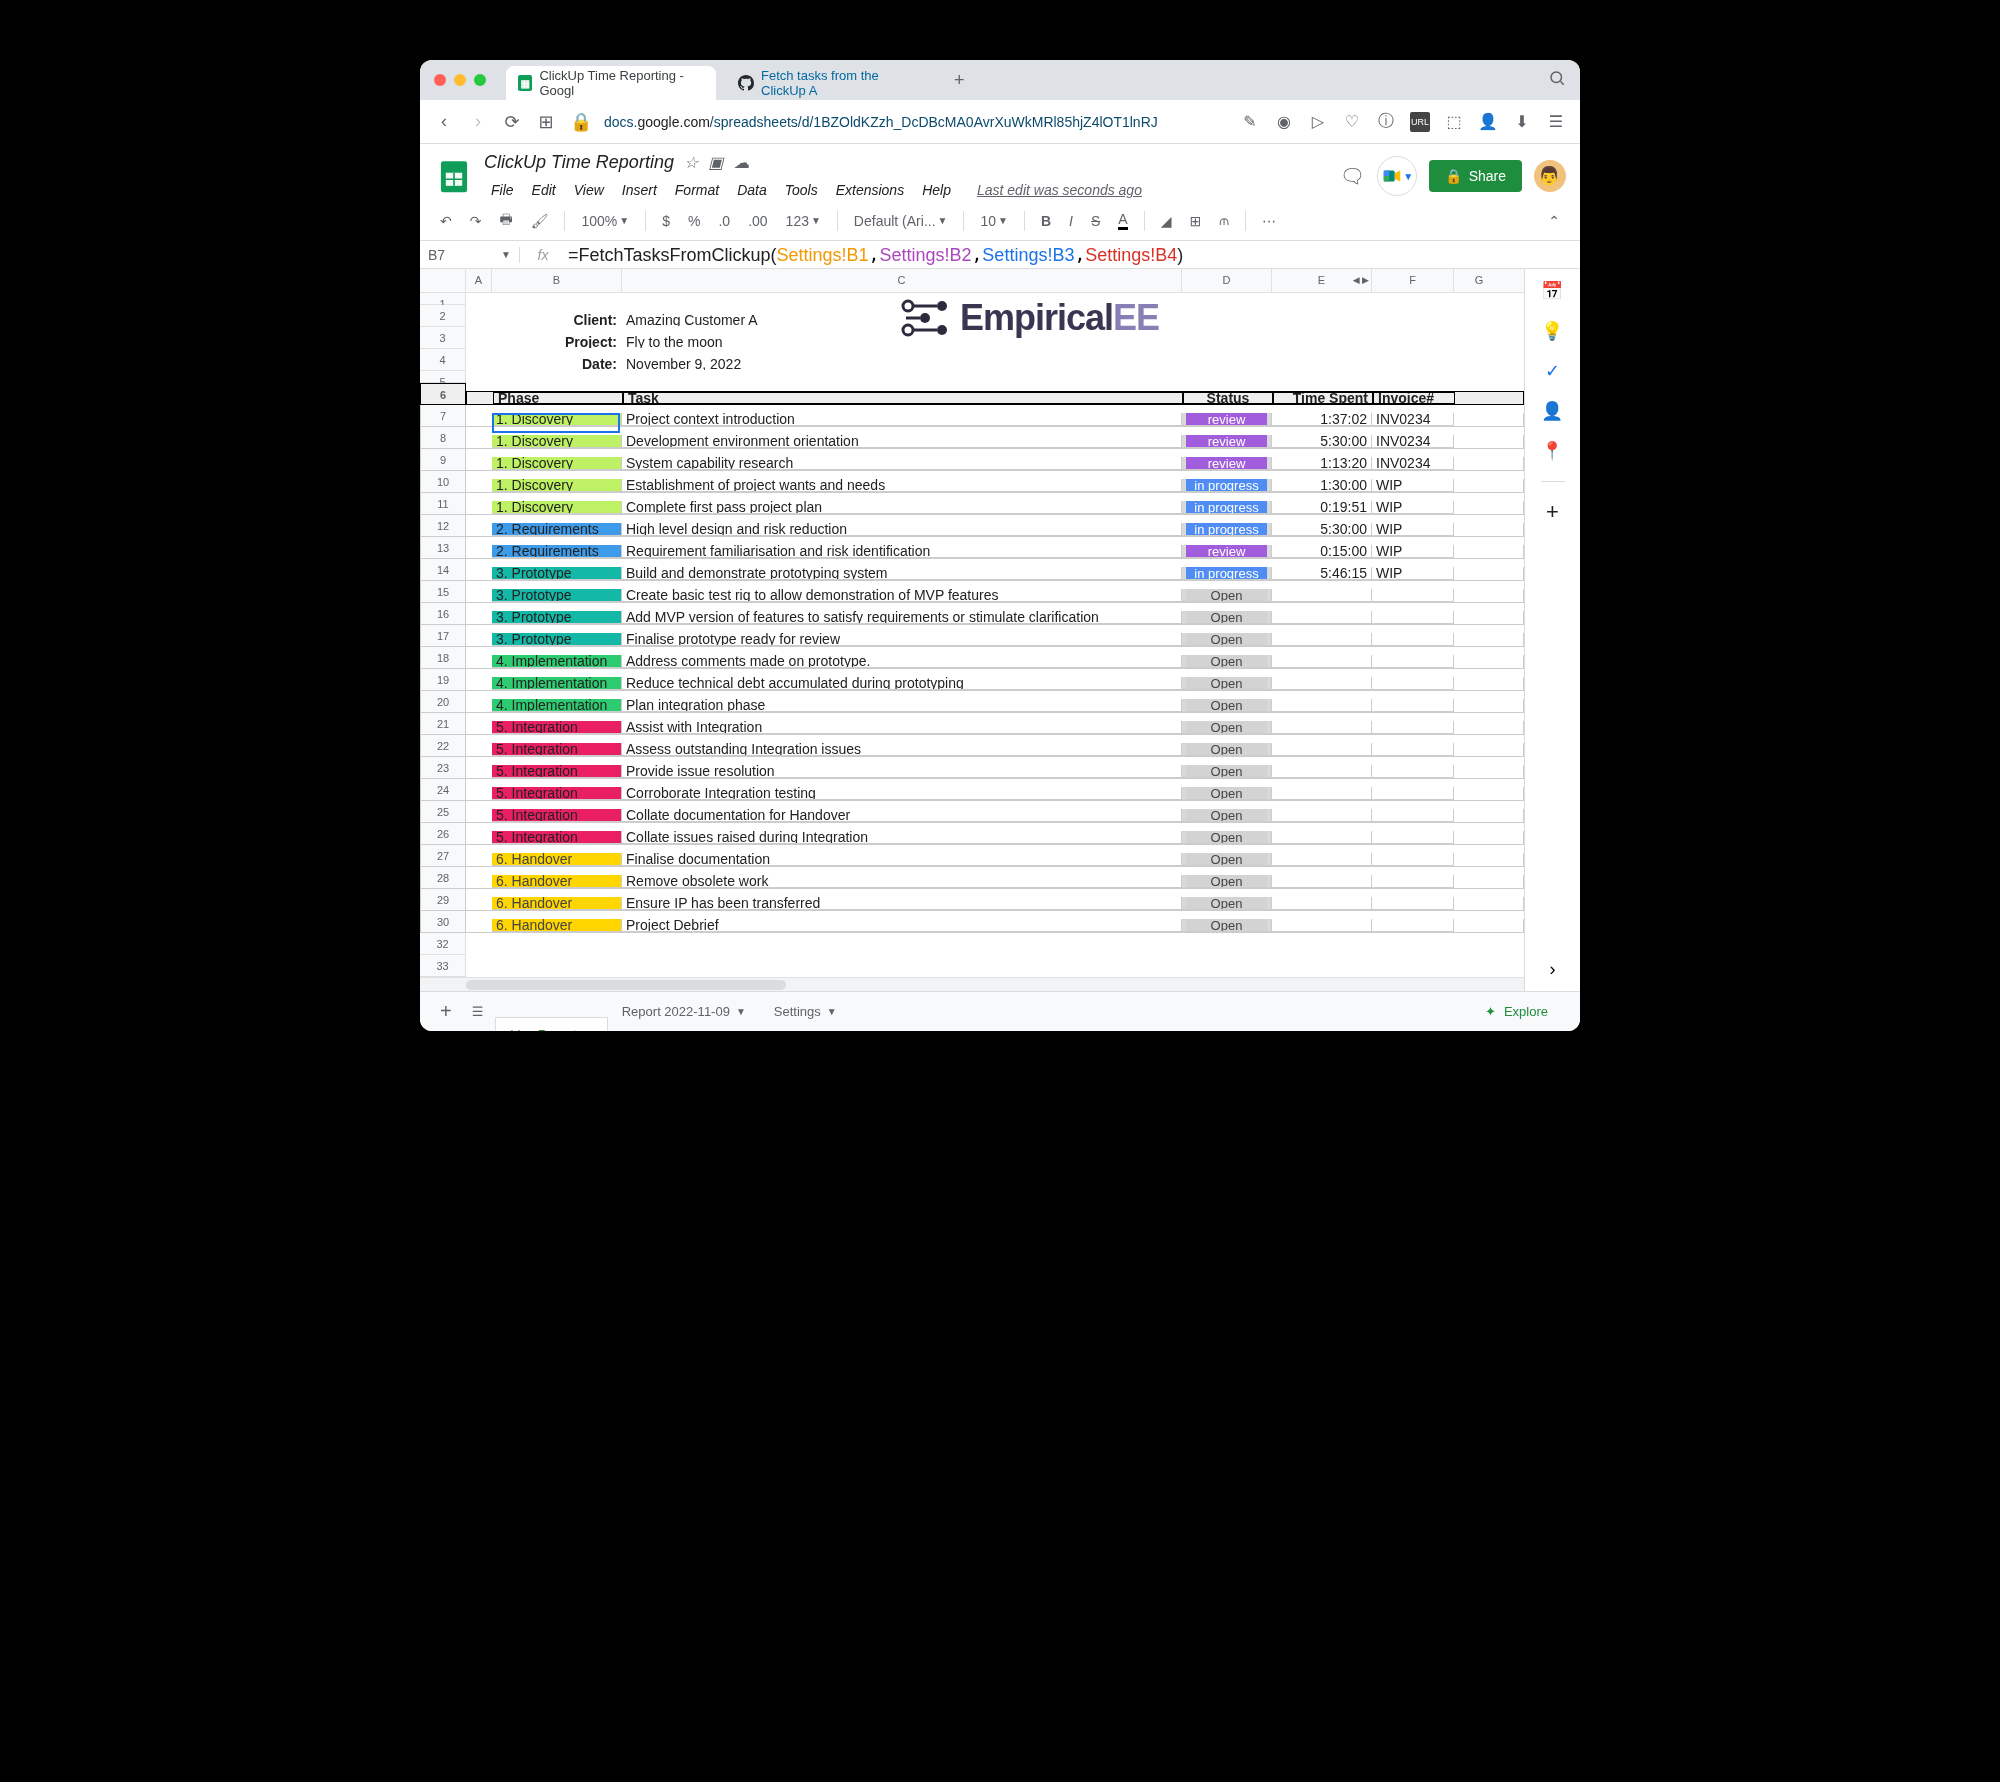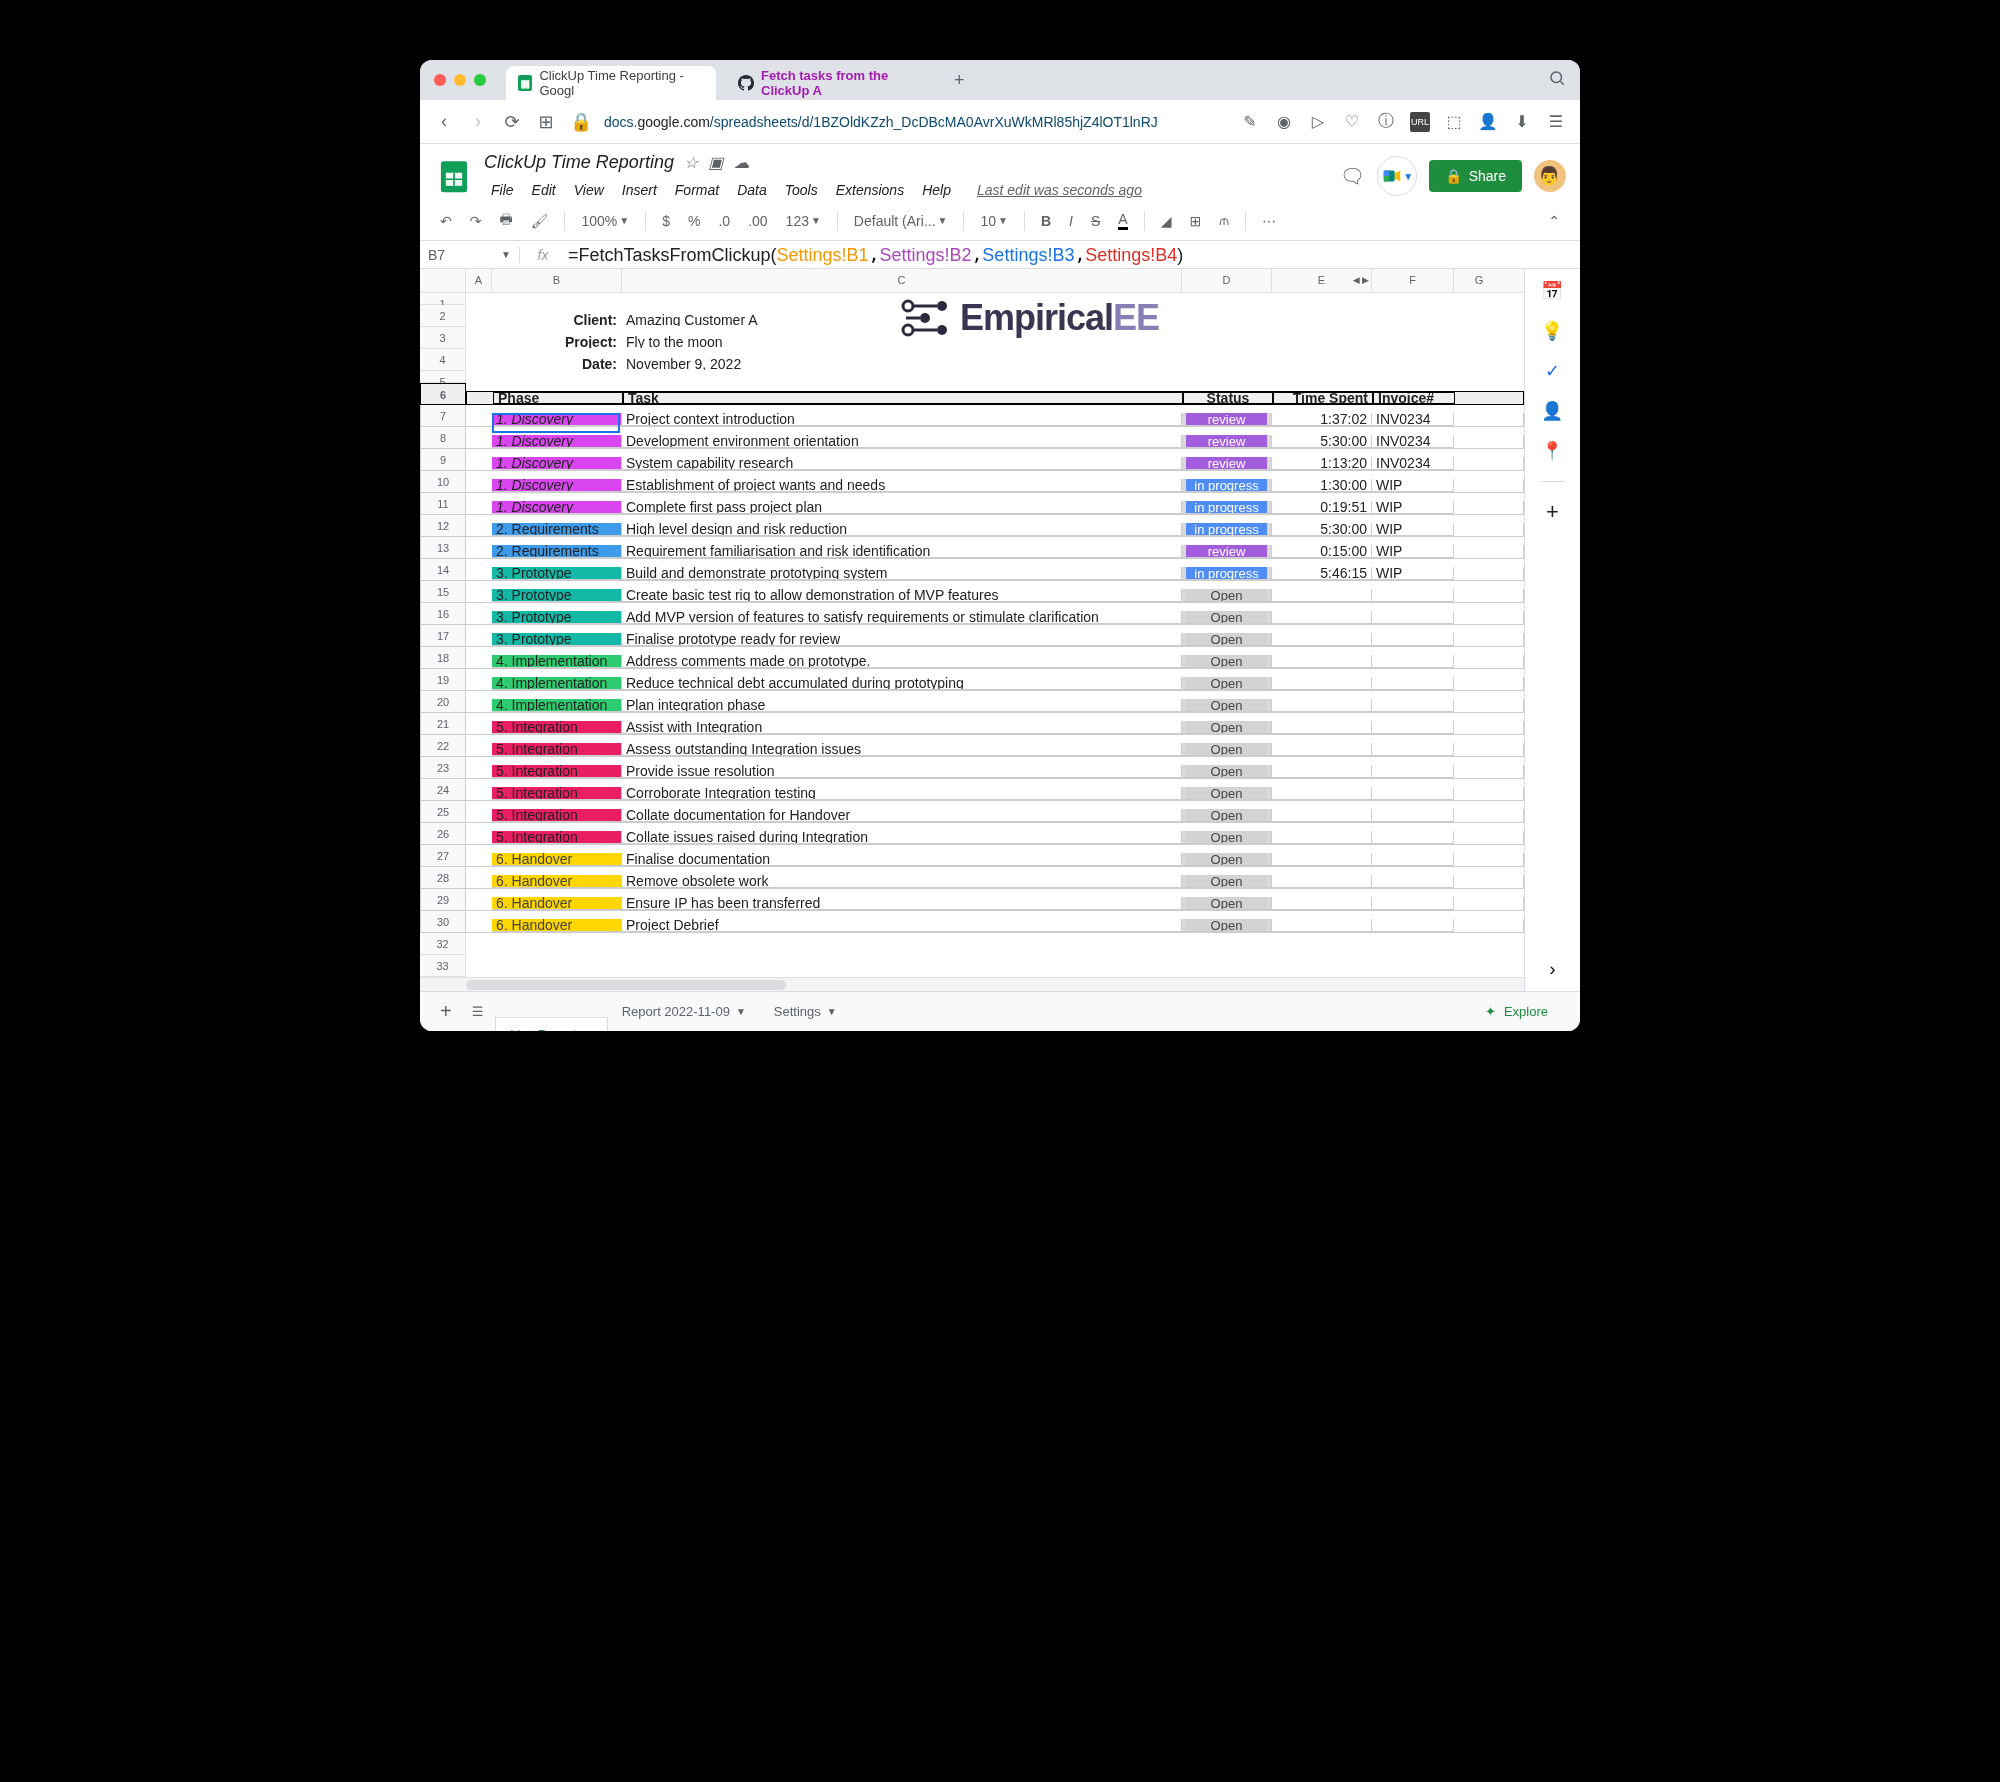--- a/index.html
+++ b/index.html
@@ -3,21 +3,21 @@
 <meta charset="utf-8">
 <style>
 * { box-sizing: border-box; margin: 0; padding: 0; font-family: -apple-system, BlinkMacSystemFont, Arial, sans-serif; }
 body { background: #000; padding: 60px; }
 .window { background: #fff; border-radius: 12px; overflow: hidden; width: 1160px; margin: auto; box-shadow: 0 25px 60px rgba(0,0,0,.4); }
 .title-tabs { background: #dee1e6; display: flex; align-items: center; height: 40px; padding: 0 14px; gap: 10px; }
 .traffic { display: flex; gap: 8px; margin-right: 10px; }
 .traffic span { width: 12px; height: 12px; border-radius: 50%; }
 .traffic .r { background: #ff5f56; } .traffic .y { background: #ffbd2e; } .traffic .g { background: #27c93f; }
 .tab { background: #fff; border-radius: 8px 8px 0 0; padding: 6px 12px; display: flex; align-items: center; gap: 7px; font-size: 13px; color: #3c4043; max-width: 210px; height: 34px; margin-top: 6px; }
-.tab.inactive { background: transparent; color: #a21caf; font-weight: bold; }
+.tab.inactive { background: transparent; color: #0369a1; }
 .favicon { width: 16px; height: 16px; display: inline-flex; align-items: center; justify-content: center; }
 .favicon.sheets { background: #0f9d58; border-radius: 2px; color: #fff; font-size: 10px; font-weight: bold; }
 .url-bar { display: flex; align-items: center; height: 44px; padding: 0 14px; gap: 14px; color: #5f6368; border-bottom: 1px solid #dadce0; }
 .url-bar .nav-ic { width: 20px; text-align: center; font-size: 18px; cursor: pointer; }
 .url-text { flex: 1; font-size: 14px; color: #202124; overflow: hidden; text-overflow: ellipsis; white-space: nowrap; }
 .url-text .dim { color: #0c4a6e; }
 .ic-row { display: flex; gap: 14px; align-items: center; }
 .ic-row span, .ic-row svg { width: 20px; height: 20px; display: inline-flex; align-items: center; justify-content: center; color: #5f6368; cursor: pointer; }
 .doc-hdr { display: flex; align-items: flex-start; padding: 8px 14px 0; gap: 10px; }
 .doc-logo { width: 40px; height: 48px; display: flex; align-items: center; justify-content: center; }
@@ -55,21 +55,21 @@
 .sheet-body .srow { display: flex; height: 22px; }
 .srow.small { height: 12px; }
 .row-hdr { width: 46px; background: #f8f9fa; border-bottom: 1px solid #e0e0e0; flex-shrink: 0; }
 .cells { flex: 1; display: flex; position: relative; margin-top: 8px; }
 .cells > div { border-right: 1px solid transparent; border-bottom: 1px solid transparent; padding: 0 4px; font-size: 14px; color: #222; white-space: nowrap; overflow: hidden; display:flex; align-items:center; }
 .info-lbl { font-weight: bold; justify-content: flex-end; }
 .tbl-hdr > div { background: #efefef; border: 1px solid #000; font-weight: bold; }
 .tbl-row > div { border-right: 1px solid #ccc; border-bottom: 1px solid #ccc; }
 .tbl-row > div:first-child { border-left: 1px solid #ccc; }
 .phase { color: #fff; font-size: 14px; }
-.ph-gray { background: #d946ef; font-style: italic; } .ph-blue { background: #3d9be9; } .ph-purple { background: #14b8a6; } .ph-green { background: #2ecc71; } .ph-pink { background: #e91e63; } .ph-yellow { background: #ffd600; color: #444 !important; }
+.ph-gray { background: #bef264; } .ph-blue { background: #3d9be9; } .ph-purple { background: #14b8a6; } .ph-green { background: #2ecc71; } .ph-pink { background: #e91e63; } .ph-yellow { background: #ffd600; color: #444 !important; }
 .status-pill { border-radius: 3px; color: #fff; text-align: center; font-size: 13px; width: 100%; padding: 1px 0; }
 .st-review { background: #a25ddc; } .st-progress { background: #4f8df5; } .st-open { background: #d3d3d3; color: #444; }
 .status-cell { background: #d9d9d9; justify-content: center; }
 .time-cell { justify-content: flex-end; }
 .logo-overlay { position: absolute; left: 480px; top: 4px; font-size: 36px; font-weight: bold; color: #3a3550; letter-spacing: -1px; display:flex; align-items:center; gap:10px; }
 .logo-overlay .ee { color: #8a7fb5; }
 .selection { position: absolute; border: 2px solid #1a73e8; pointer-events: none; }
 .sheet-tabs { display: flex; align-items: center; height: 40px; border-top: 1px solid #dadce0; background: #f8f9fa; padding: 0 12px; gap: 4px; font-size: 13px; color: #5f6368; }
 .sheet-tabs .stab { padding: 9px 14px; cursor: pointer; display:flex; align-items:center; gap:6px; }
 .sheet-tabs .stab.active { background: #fff; color: #1e8e3e; font-weight: 400; border-top: 1px solid #dadce0; border-left: 1px solid #dadce0; border-right: 1px solid #dadce0; margin-top: 44px; }

